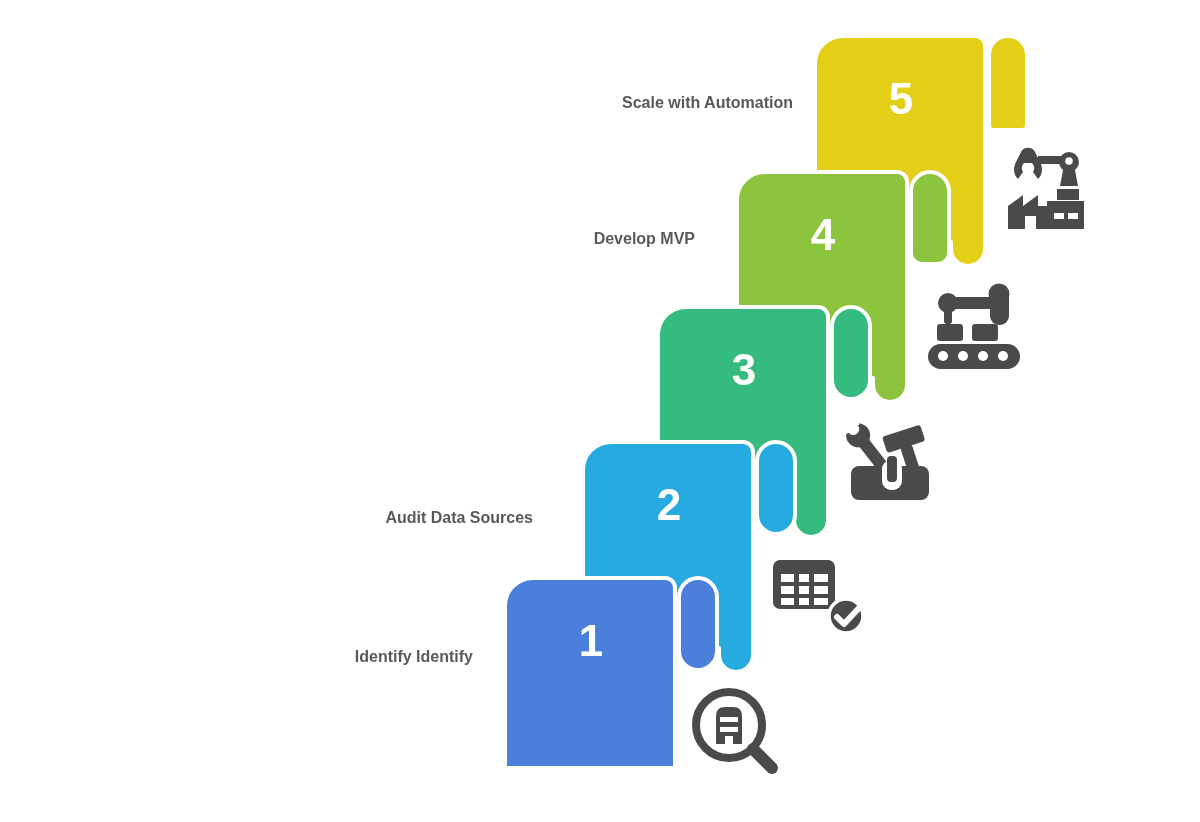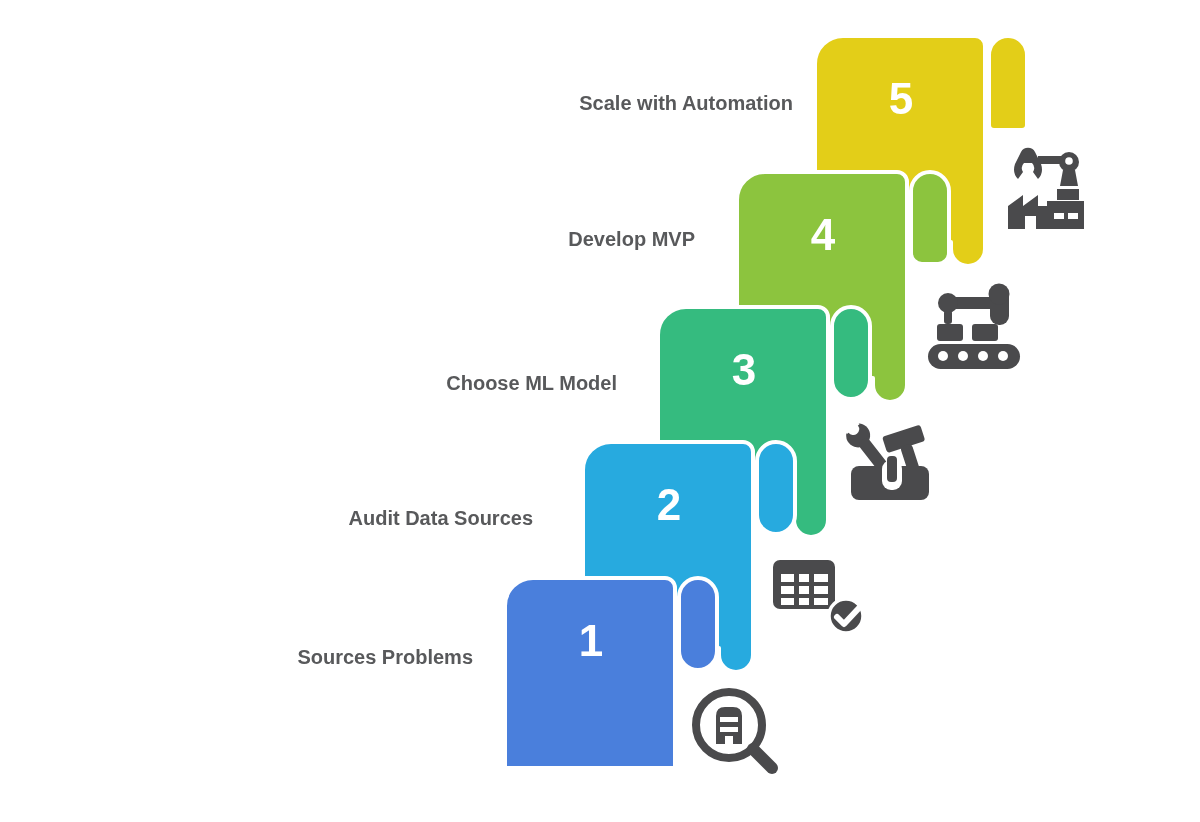--- a/index.html
+++ b/index.html
@@ -11,21 +11,21 @@
     overflow:hidden;
   }
   .canvas svg{position:absolute;left:0;top:0;}
   .ribbon{stroke:var(--outline,#fff);stroke-width:4px;stroke-linejoin:round;}
   .num{
     position:absolute;width:120px;text-align:center;
     font-size:44px;font-weight:bold;line-height:54px;
     color:var(--number-text,#fff);
   }
   .label{
-    position:absolute;font-size:20px;font-weight:bold;line-height:28px;
+    position:absolute;font-size:16px;font-weight:bold;line-height:28px;
     color:var(--label-text,#58595b);white-space:nowrap;text-align:right;
   }
 </style>
 </head>
 <body>
 
 <div class="canvas">
   <svg width="1200" height="822" viewBox="0 0 1200 822">
 
     <g>
@@ -119,16 +119,15 @@
   </svg>
 
   <div class="num" style="left:841px;top:72px;">5</div>
   <div class="num" style="left:763px;top:208px;">4</div>
   <div class="num" style="left:684px;top:343px;">3</div>
   <div class="num" style="left:609px;top:478px;">2</div>
   <div class="num" style="left:531px;top:614px;">1</div>
 
   <div class="label" style="right:407px;top:89px;">Scale with Automation</div>
   <div class="label" style="right:505px;top:225px;margin-left:16px;">Develop MVP</div>
-  <div class="label" style="right:583px;top:369px;">Choose ML Model</div>
   <div class="label" style="right:667px;top:504px;">Audit Data Sources</div>
-  <div class="label" style="right:727px;top:643px;">Sources Problems</div>
+  <div class="label" style="right:727px;top:643px;">Identify Identify</div>
 </div>
 
 </body></html>

